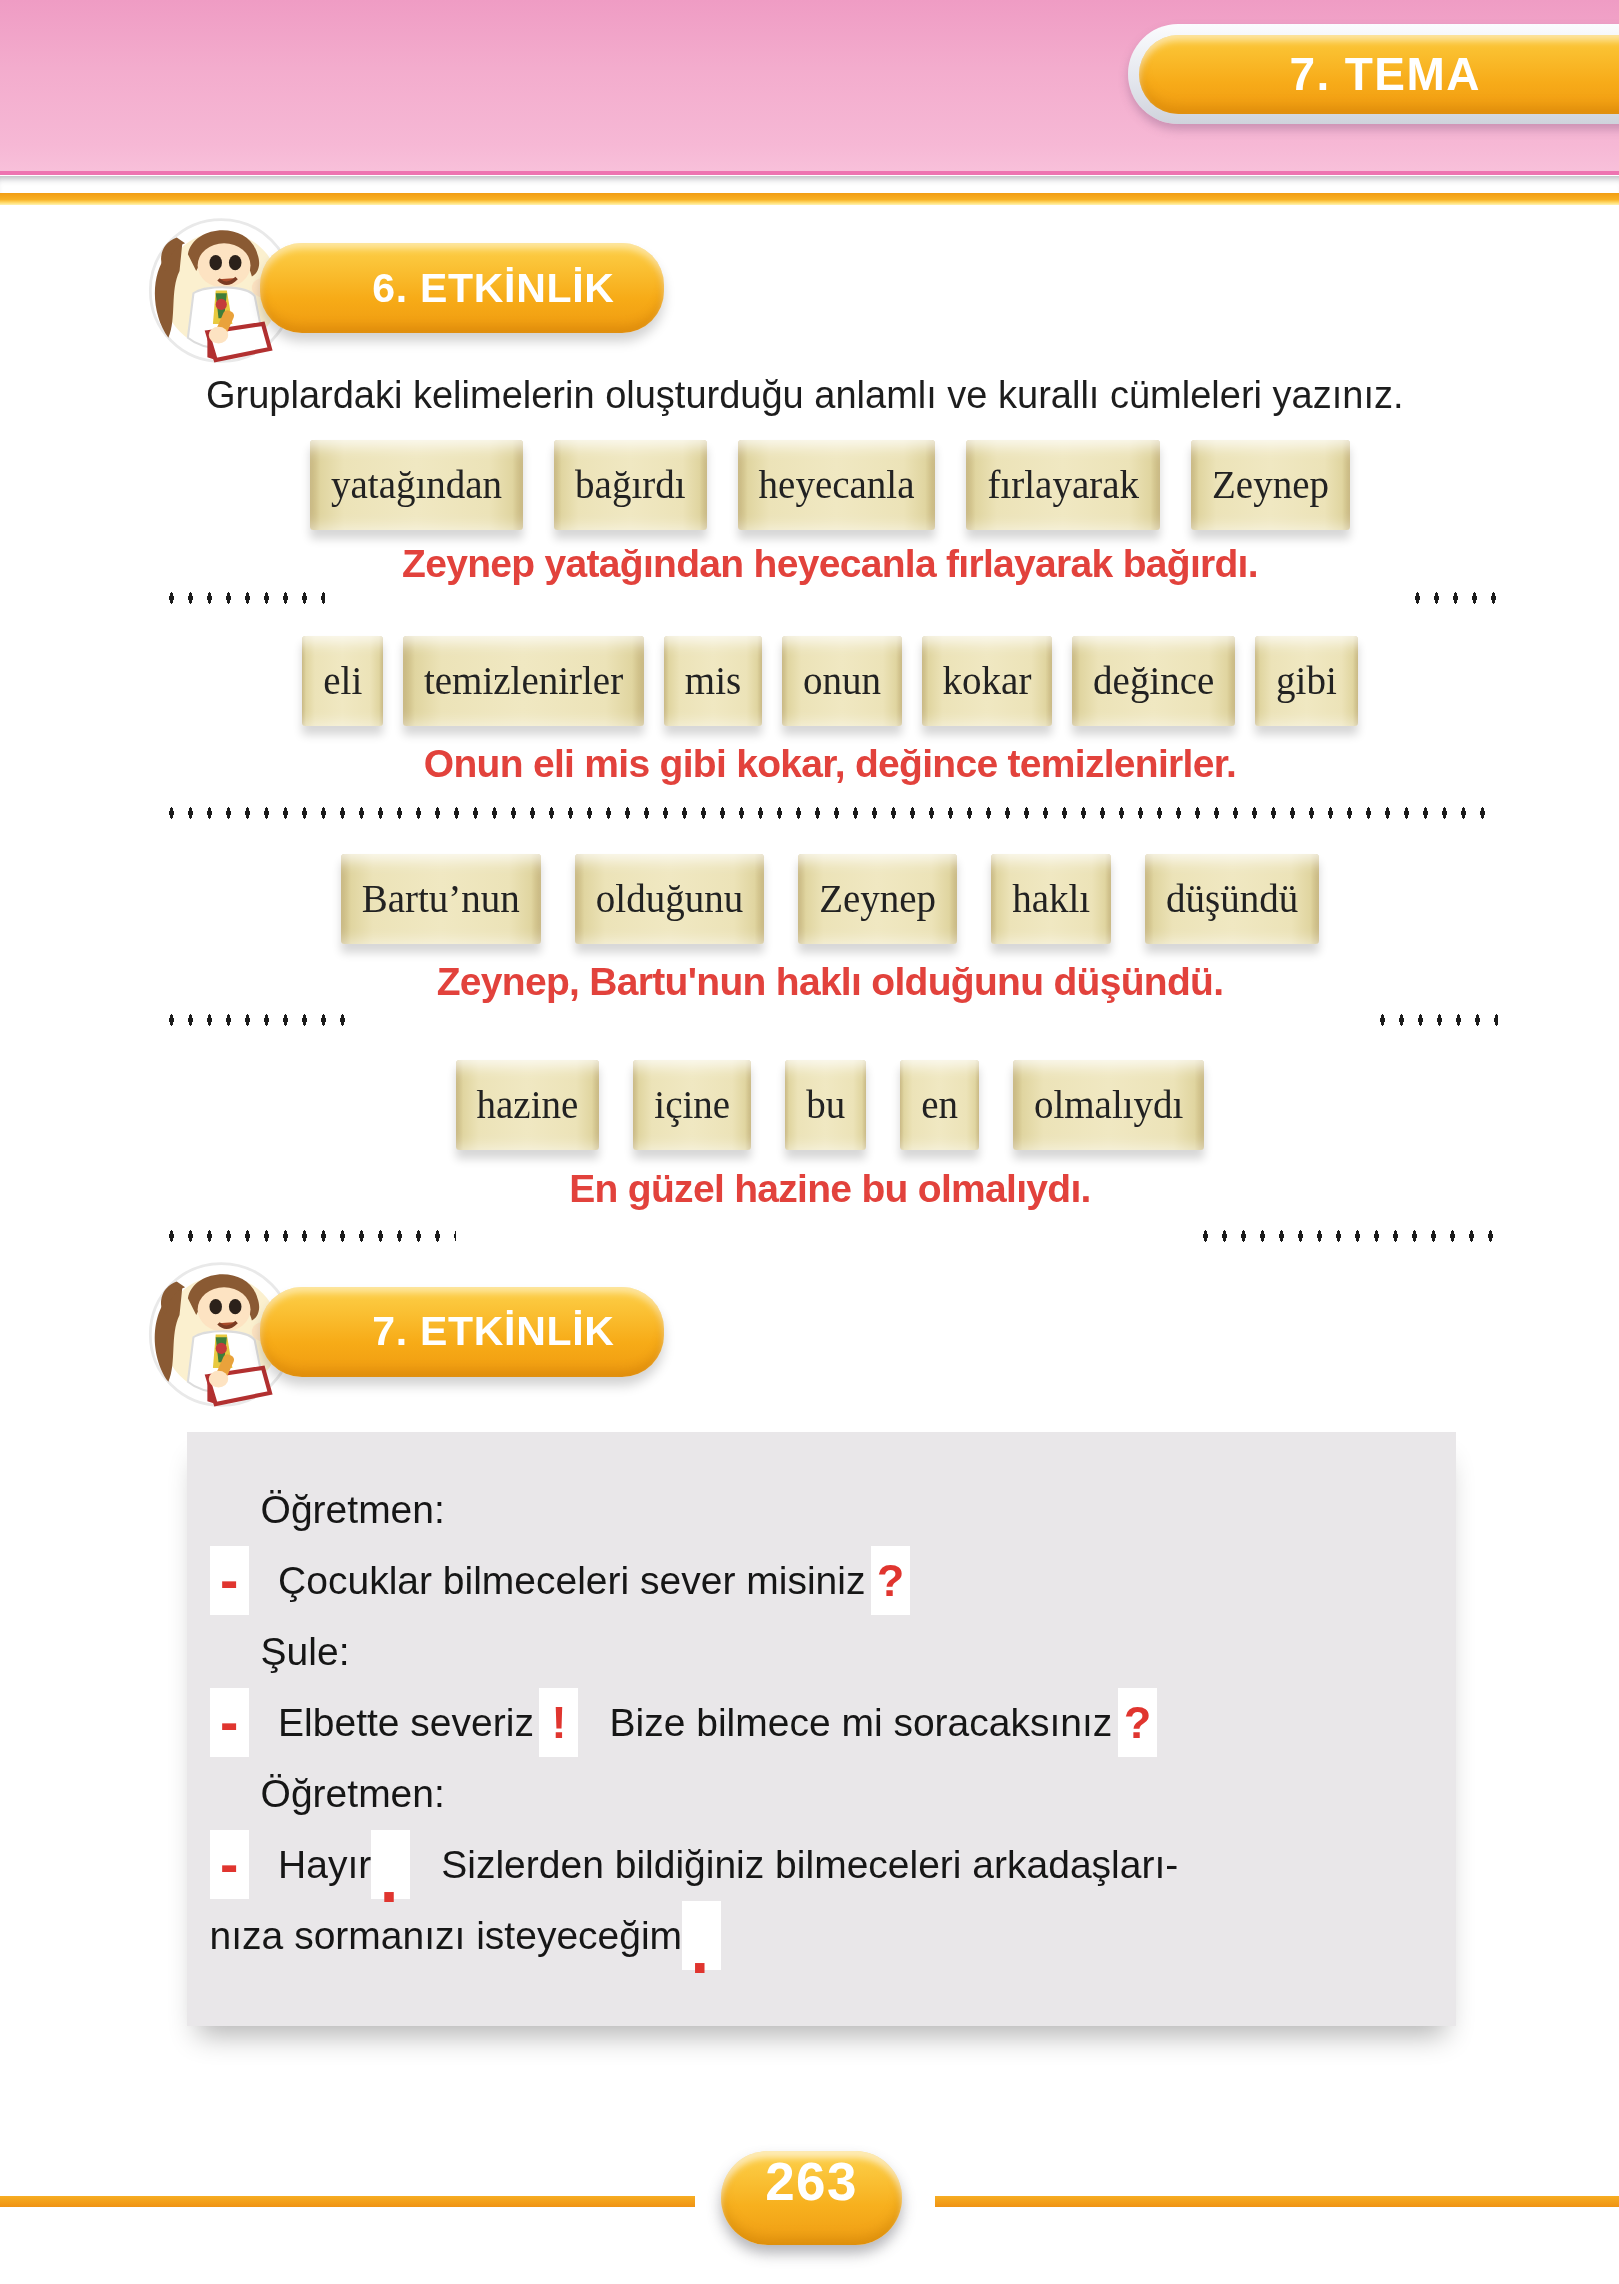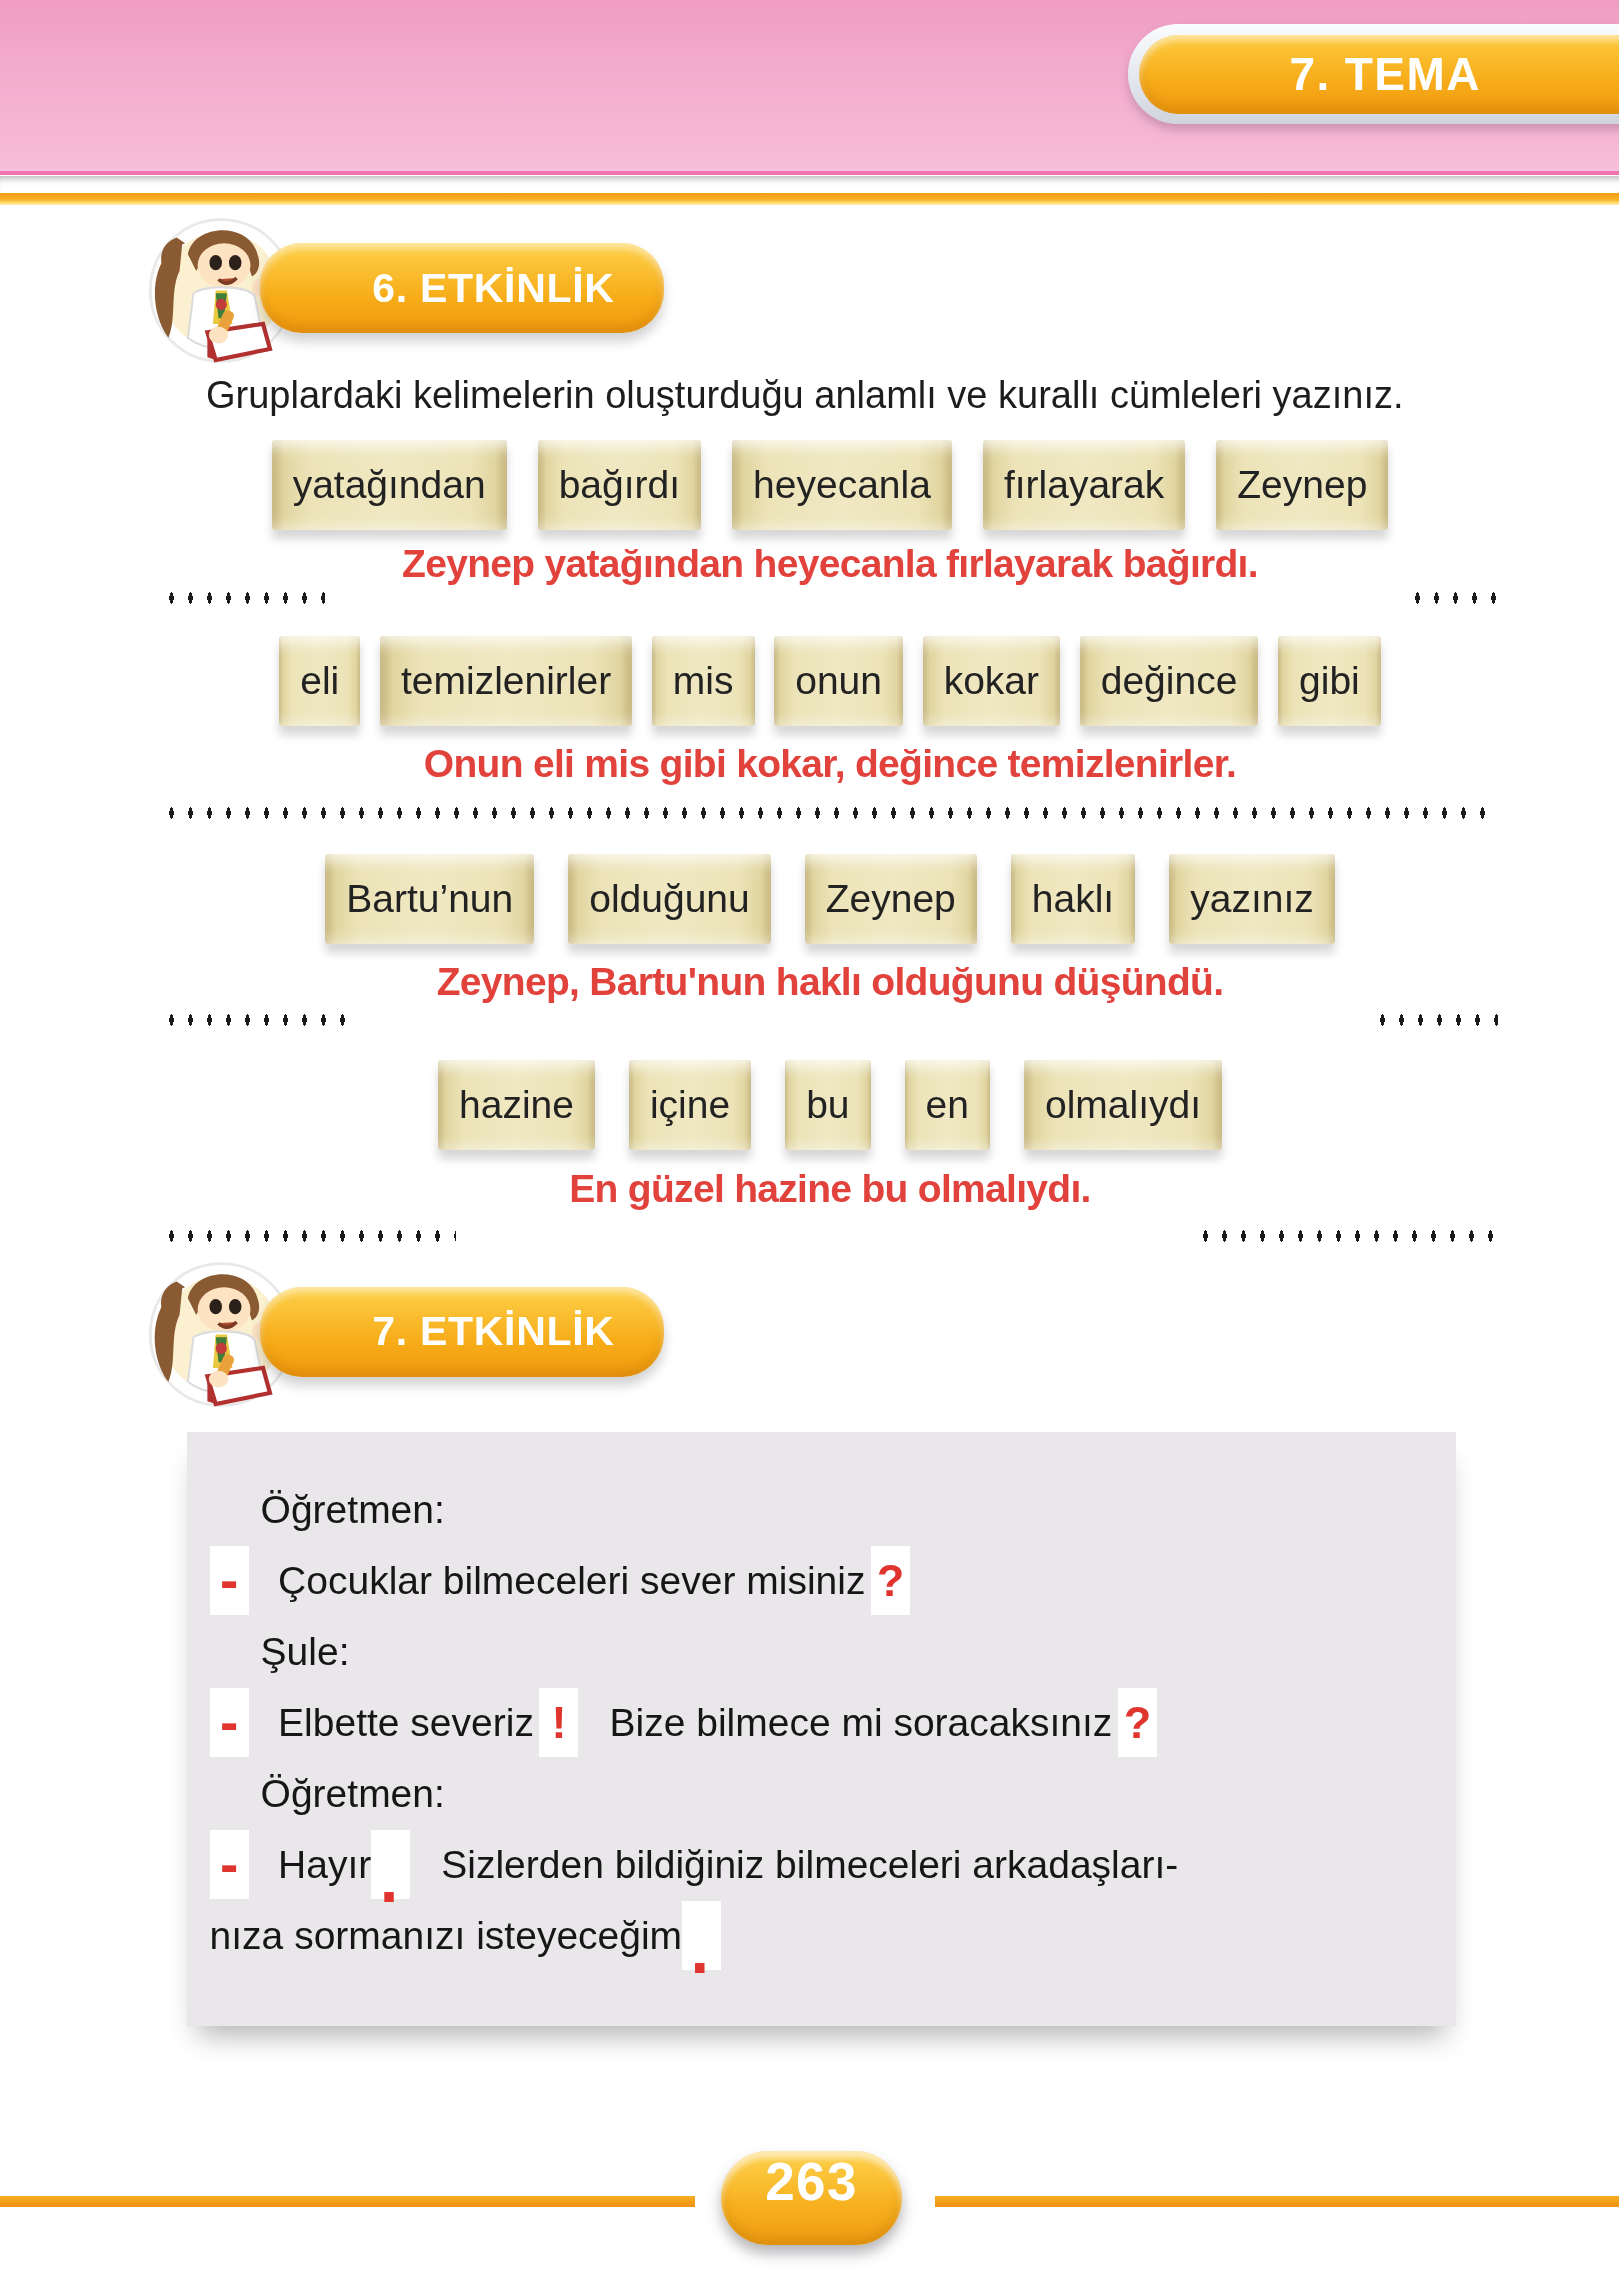--- a/index.html
+++ b/index.html
@@ -32,21 +32,21 @@
   .act-badge{position:absolute;left:98px;top:32px;width:404px;height:90px;border-radius:42px;
     background:linear-gradient(180deg,#fdd14a 0%,#f7ab17 62%,#ef9a10 100%);
     box-shadow:0 8.4px 11.2px rgba(0,0,0,.18), inset 0 5.6px 7px rgba(255,255,255,.5), inset 0 -7px 9.8px rgba(185,110,0,.3);
     display:flex;align-items:center;justify-content:center;}
   .act-badge-label{color:#fff;font-weight:bold;font-size:41px;letter-spacing:0.7px;padding-left:63px;}
   .mascot{position:absolute;left:-27px;top:-4.2px;width:167px;height:167px;}
 
   .instruction{font-size:38px;line-height:56px;text-align:justify;text-indent:44px;margin:2.8px 0 0 0;}
 
   
-  .word-row{display:flex;justify-content:center;align-items:center;}
+  .word-row{display:flex;justify-content:center;align-items:center;font-family:Liberation Serif, serif;}
   .word-card{height:90px;line-height:90px;padding:0 21px;font-size:39px;color:#222;border-radius:3.5px;
     background:linear-gradient(90deg,#c5b37a 0%,#e0d5a0 5%,#ece3b8 16%,#f0e8c2 50%,#ece3b8 84%,#e0d5a0 95%,#c5b37a 100%);
     box-shadow:0 8.4px 9.8px rgba(0,0,0,.16), inset 0 15.5px 14px -8.4px rgba(255,255,255,.75), inset 0 -14px 12.7px -9.8px rgba(255,255,255,.45);
     white-space:nowrap;}
   .gap44{gap:31px;} .gap28{gap:19.7px;} .gap48{gap:34px;}
 
   .answer{text-align:center;color:#e2423c;font-weight:bold;font-size:39px;letter-spacing:-0.7px;line-height:44px;}
 
   .dots-row{display:flex;justify-content:space-between;height:18.3px;}
   .dots{height:18.3px;
@@ -147,21 +147,21 @@
     <div class="answer" style="margin-top:15.5px;">Onun eli mis gibi kokar, değince temizlenirler.</div>
     <div class="dots-row" style="margin-top:18.3px;">
       <span class="dots" style="width:100%;"></span>
     </div>
 
     <div class="word-row gap48" style="margin-top:32px;">
       <span class="word-card">Bartu’nun</span>
       <span class="word-card">olduğunu</span>
       <span class="word-card">Zeynep</span>
       <span class="word-card">haklı</span>
-      <span class="word-card">yazınız</span>
+      <span class="word-card">düşündü</span>
     </div>
     <div class="answer" style="margin-top:15.5px;">Zeynep, Bartu'nun haklı olduğunu düşündü.</div>
     <div class="dots-row" style="margin-top:7px;">
       <span class="dots" style="width:188px;"></span>
       <span class="dots" style="width:125px;"></span>
     </div>
 
     <div class="word-row gap48" style="margin-top:31px;">
       <span class="word-card">hazine</span>
       <span class="word-card">içine</span>

